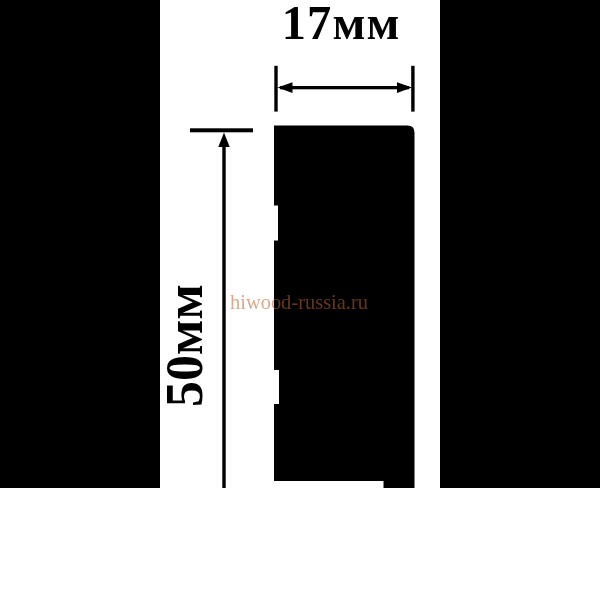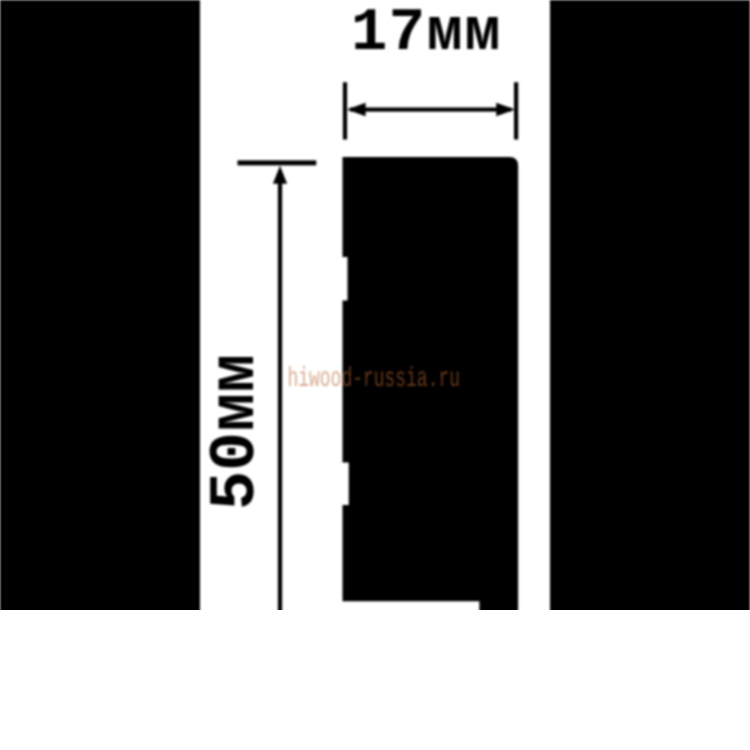--- a/index.html
+++ b/index.html
@@ -1,16 +1,16 @@
 <!DOCTYPE html>
 <html><head>
 <meta charset="utf-8">
 <style>
   html,body{margin:0;padding:0;background:#fff;}
-  .page{position:relative;width:600px;height:488px;overflow:hidden;font-family:Liberation Mono, monospace;}
+  .page{position:relative;width:600px;height:488px;overflow:hidden;font-family:Liberation Serif, serif;}
 </style>
 </head>
 <body>
 <div class="page">
 <svg style="filter:blur(0.7px)" width="600" height="600" viewBox="0 0 600 600" xmlns="http://www.w3.org/2000/svg">
 
   <rect x="0" y="0" width="600" height="600" fill="#ffffff"></rect>
 
   <rect x="0" y="0" width="160" height="600" fill="#000000"></rect>
 

